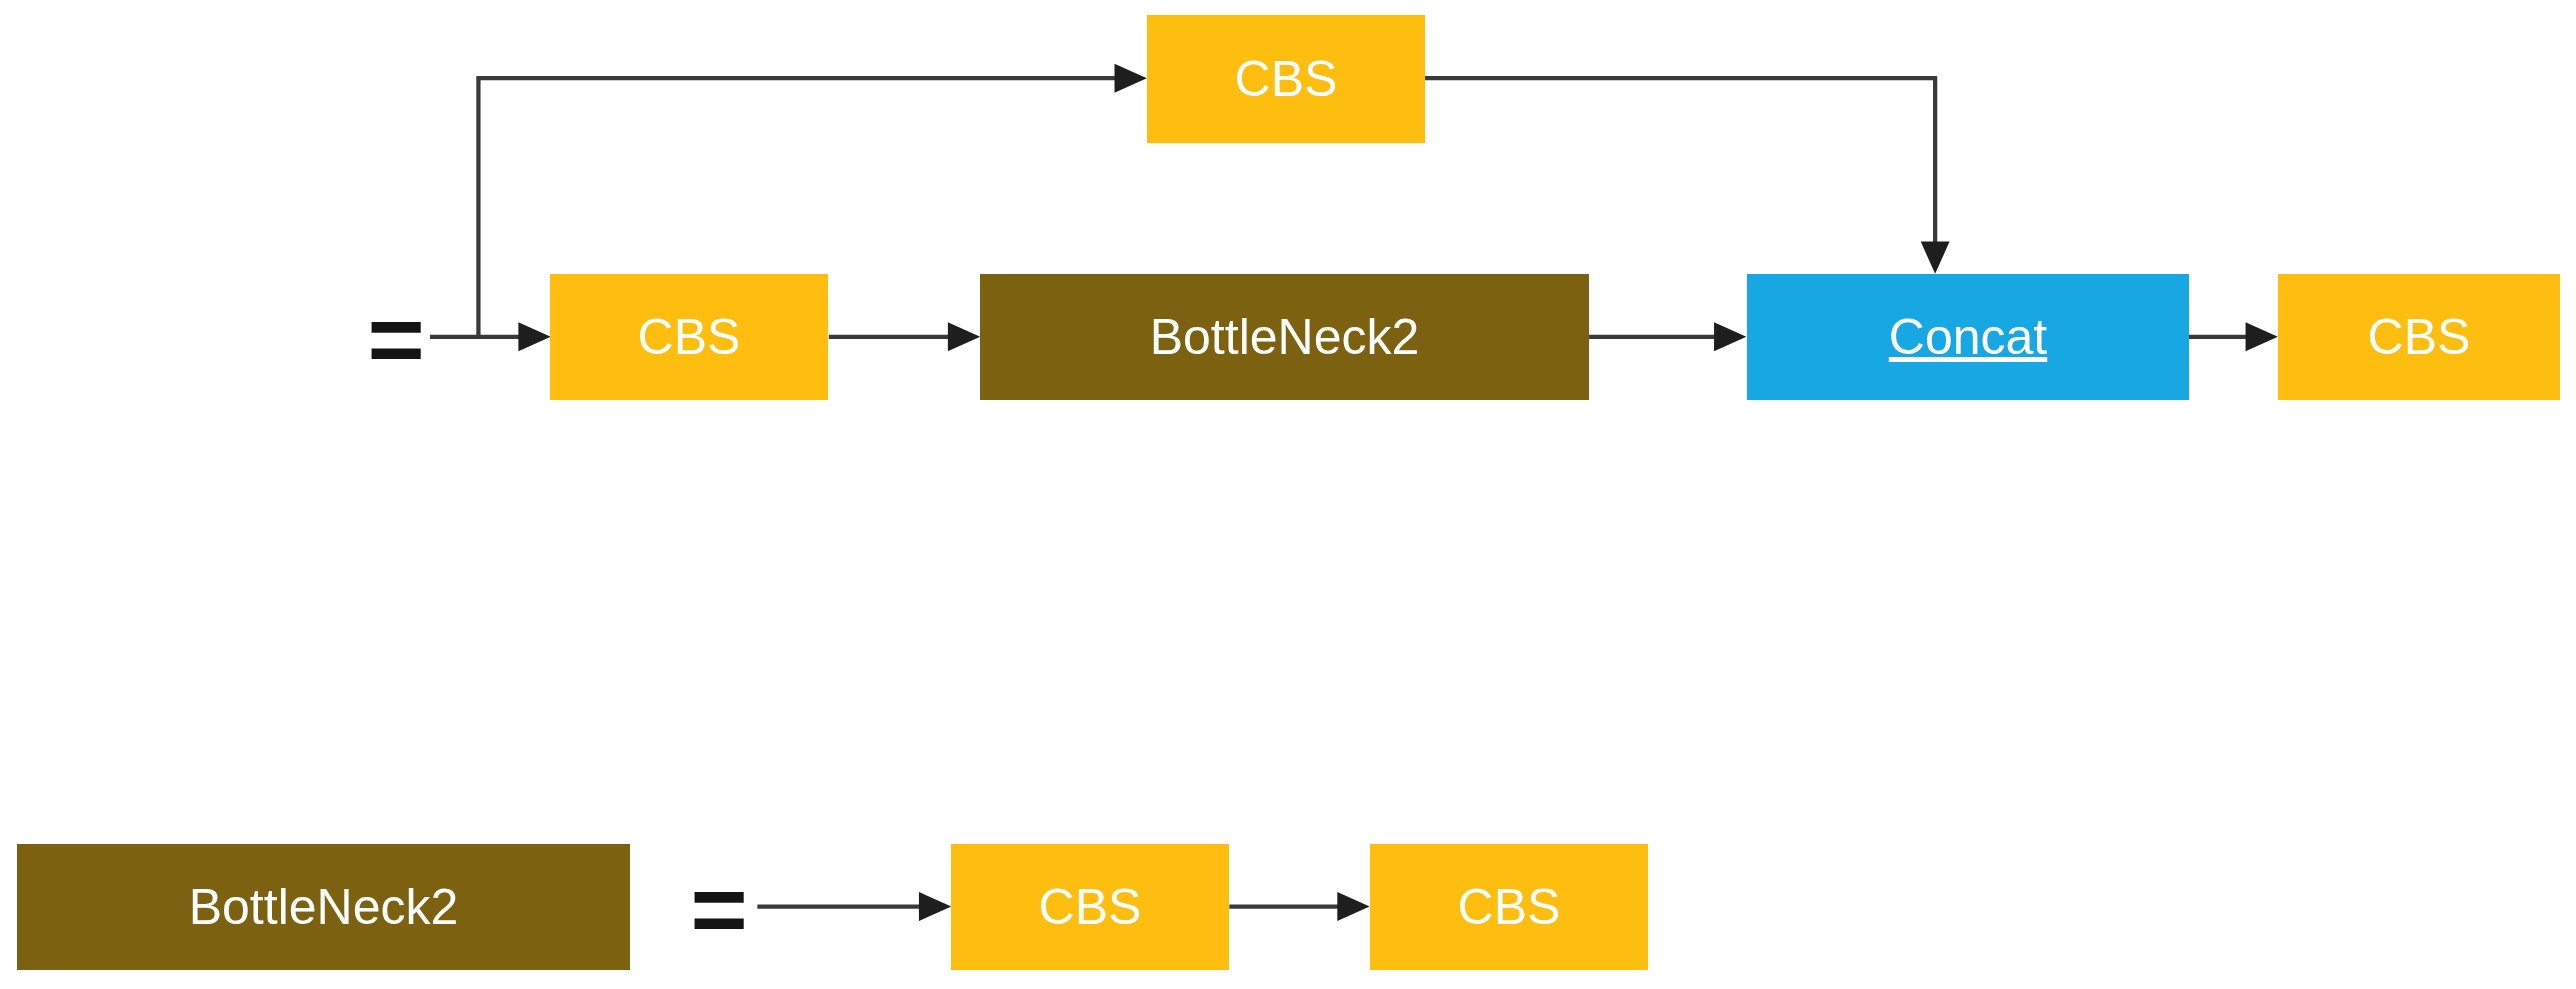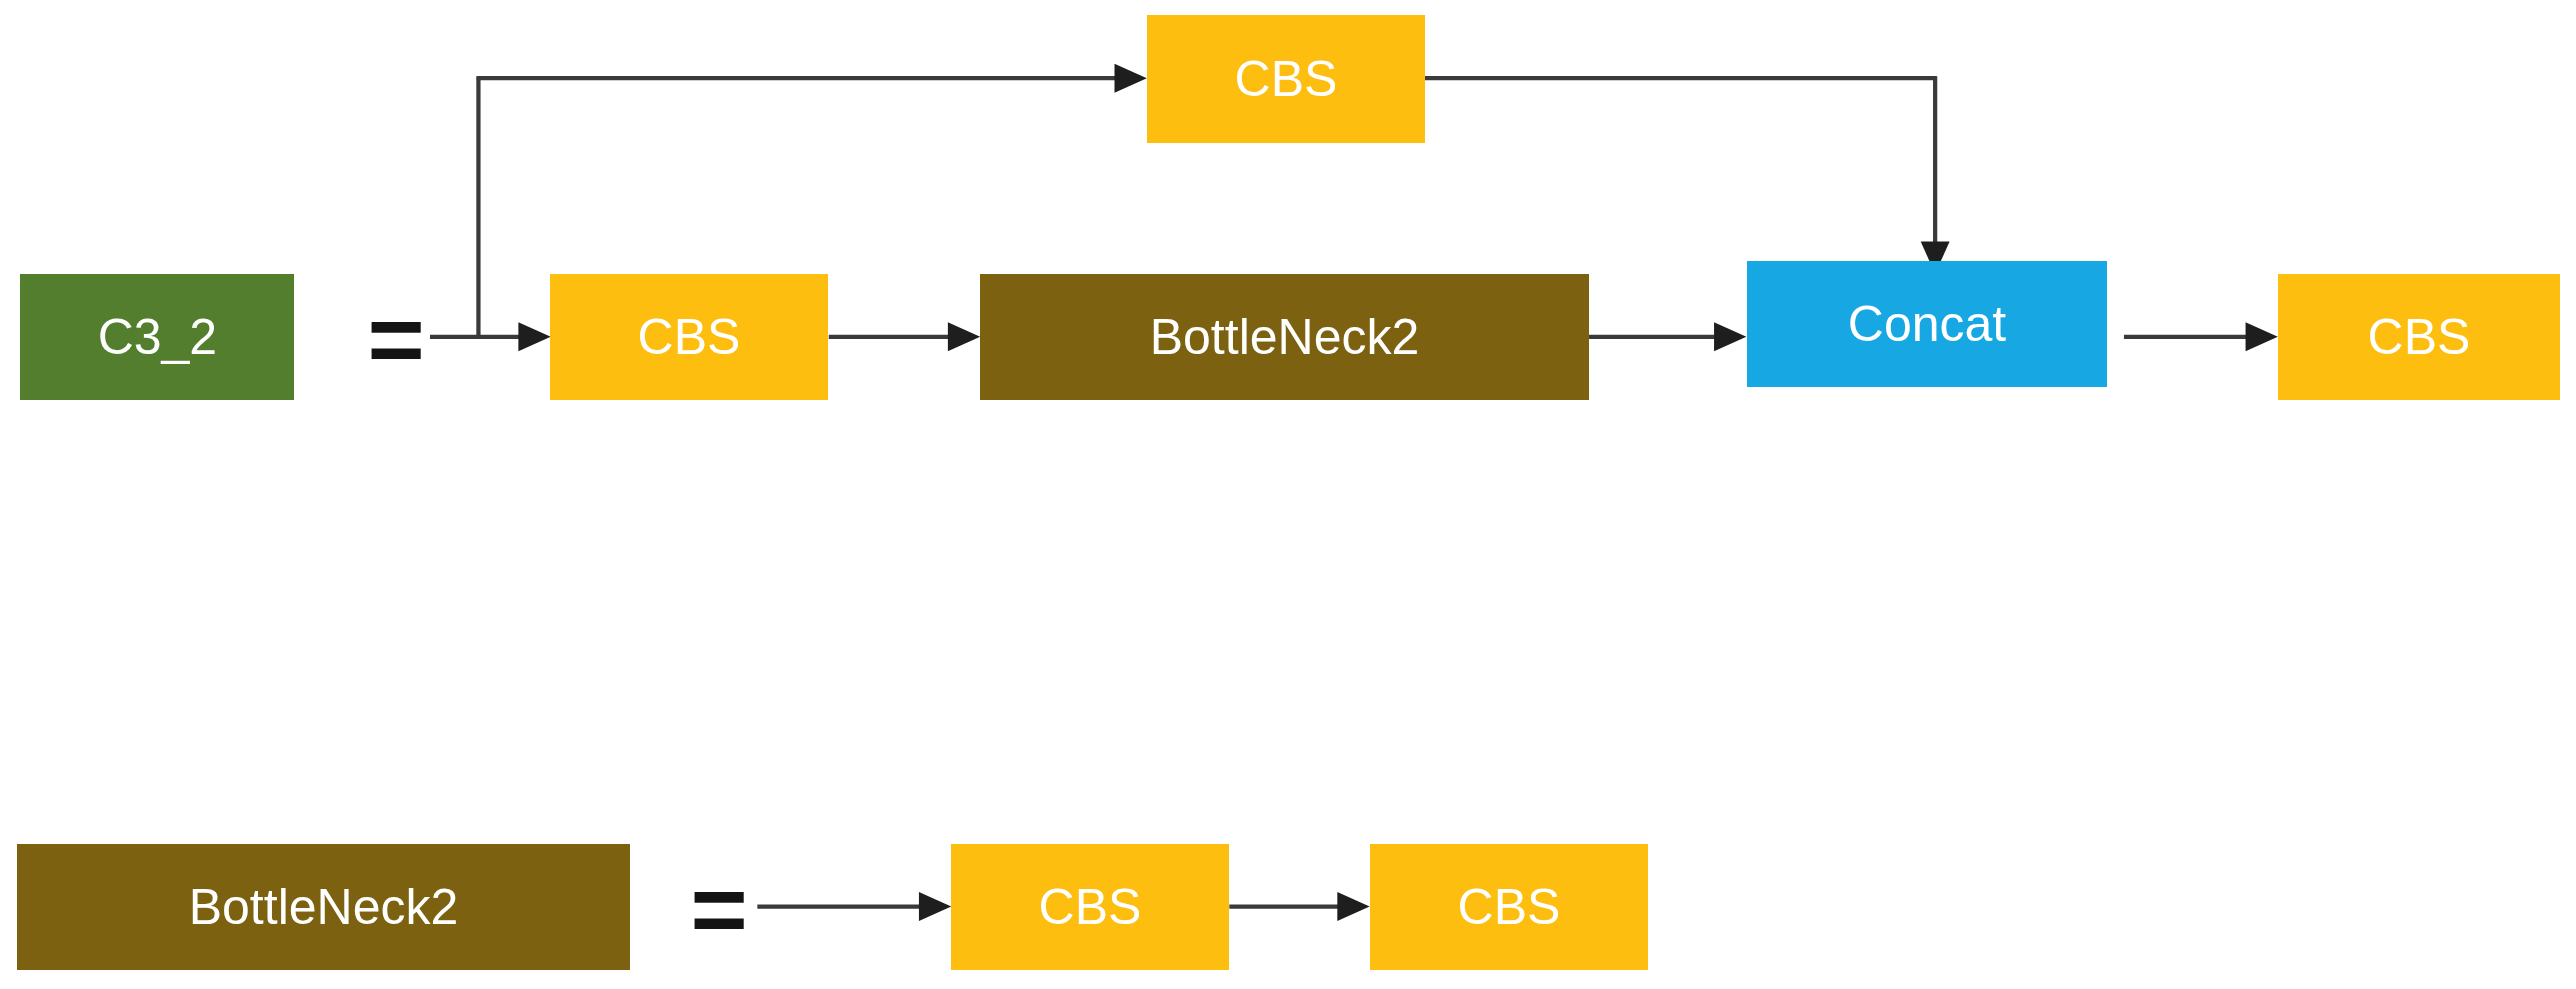--- a/index.html
+++ b/index.html
@@ -34,21 +34,21 @@
     transform: translate(-50%, -50%);
     font-size: 98px;
     font-weight: bold;
     line-height: 1;
   }
   
   #node-c3-2        { left: 20.4px;   top: 274px; width: 274px; height: 126px; }
   #node-cbs-top     { left: 1147px; top: 14.5px;  width: 278px; height: 128px; }
   #node-cbs-in      { left: 550px;  top: 274px; width: 278px; height: 126px; }
   #node-bottleneck  { left: 980px; top: 274px; width: 609px; height: 126px; }
-  #node-concat      { left: 1747px; top: 261px; width: 360px; height: 126px; }
+  #node-concat      { left: 1747px; top: 274px; width: 442px; height: 126px; text-decoration: underline; }
   #node-cbs-out     { left: 2278px; top: 274px; width: 282px; height: 126px; }
   #node-bottleneck-def { left: 17px;   top: 844px; width: 613px; height: 126px; }
   #node-cbs-def-1   { left: 951px; top: 844px; width: 278px; height: 126px; }
   #node-cbs-def-2   { left: 1370px; top: 844px; width: 278px; height: 126px; }
   #equals-main   { left: 396px; top: 339px; }
   #equals-bottom { left: 719px; top: 909px; }
 </style>
 </head>
 <body>
 
@@ -76,21 +76,20 @@
     <line x1="2497" y1="396" x2="2645" y2="396" stroke-width="5" stroke="#3A3A3A"></line>
     <polygon points="2678,396 2640,379 2640,413" fill="#1E1E1E"></polygon>
 
     <line x1="890" y1="1066" x2="1085" y2="1066" stroke-width="5" stroke="#3A3A3A"></line>
     <polygon points="1118,1066 1080,1049 1080,1083" fill="#1E1E1E"></polygon>
 
     <line x1="1445" y1="1066" x2="1577" y2="1066" stroke-width="5" stroke="#3A3A3A"></line>
     <polygon points="1610,1066 1572,1049 1572,1083" fill="#1E1E1E"></polygon>
   </svg>
 
-  <div class="node" id="node-c3-2" style="background: rgb(82, 126, 45); color: rgb(255, 255, 255);">C3_2</div>
 
   <div class="equals" id="equals-main" style="color: rgb(20, 20, 20);">=</div>
 
   <div class="node" id="node-cbs-top" style="background: rgb(253, 190, 16); color: rgb(255, 255, 255);">CBS</div>
 
   <div class="node" id="node-cbs-in" style="background: rgb(253, 190, 16); color: rgb(255, 255, 255);">CBS</div>
 
   <div class="node" id="node-bottleneck" style="background: rgb(124, 98, 16); color: rgb(255, 255, 255);">BottleNeck2</div>
 
   <div class="node" id="node-concat" style="background: rgb(23, 168, 227); color: rgb(255, 255, 255);">Concat</div>

